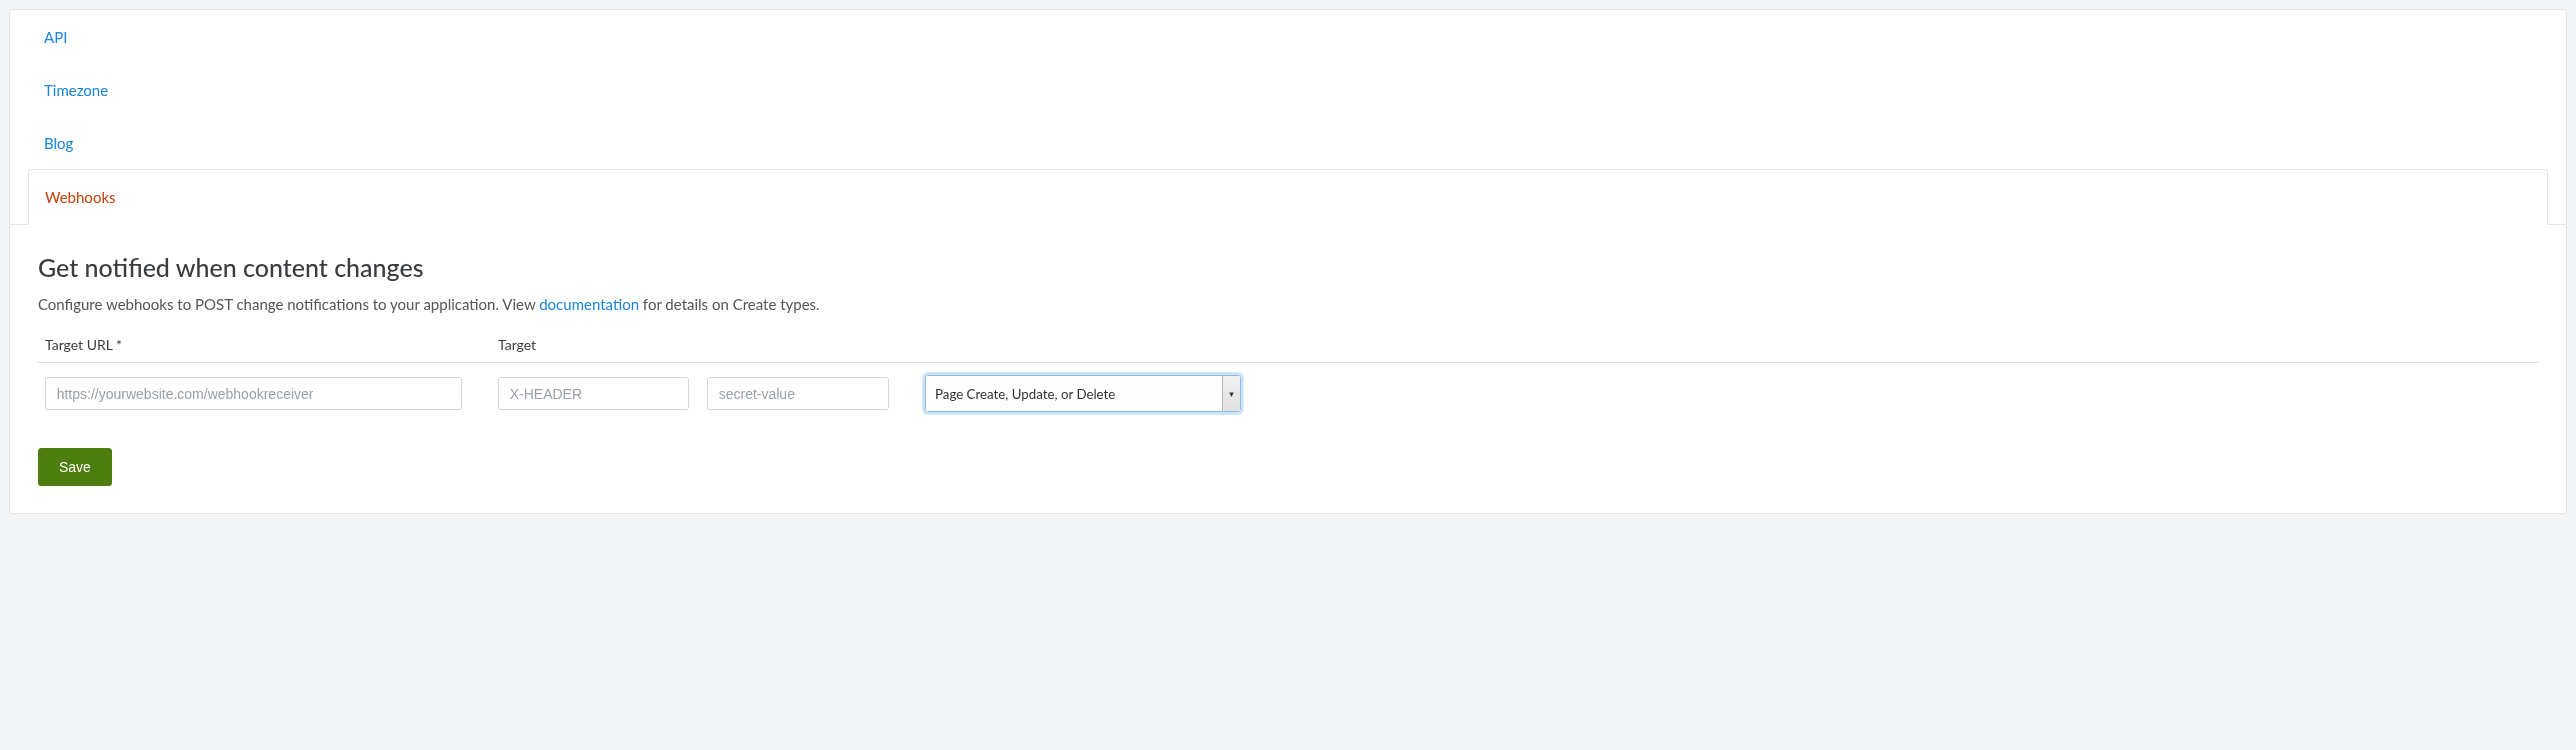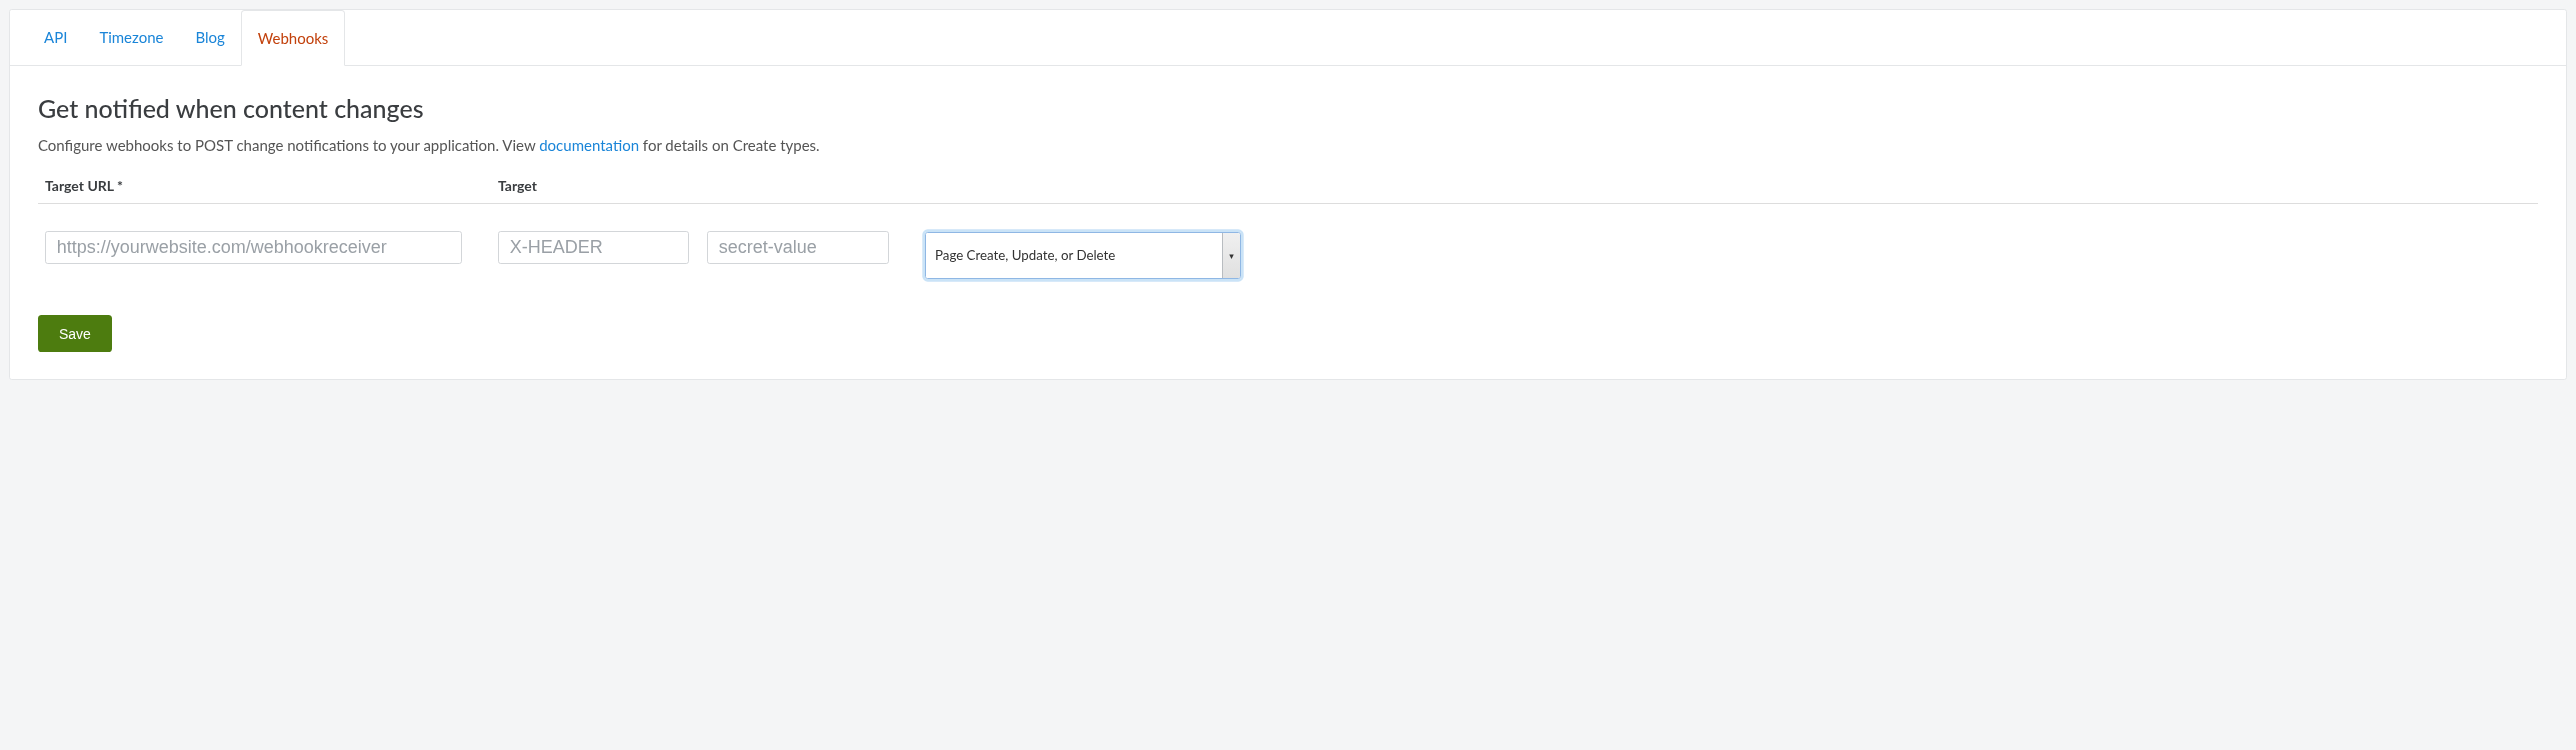--- a/index.html
+++ b/index.html
@@ -17,20 +17,21 @@
     .card {
       background: #fff;
       border: 0.9px solid #e4e6e8;
       border-radius: 2.7px;
       margin: 0 auto;
     }
     .tabs {
       display: flex;
       border-bottom: 0.9px solid #e4e6e8;
       padding: 0 18px;
+      flex-direction: column;
     }
     .tab {
       padding: 18px 16px;
       color: #1a85d8;
       cursor: pointer;
       font-size: 15px;
       position: relative;
       margin-bottom: -0.9px;
     }
     .tab.active {
@@ -60,21 +61,21 @@
       text-decoration: none;
     }
     .columns-header {
       display: flex;
       border-bottom: 0.9px solid #ddd;
       padding: 0 7px 9px 7px;
       gap: 18px;
     }
     .col-label {
       font-size: 14px;
-      font-weight: 700;
+      font-weight: 400;
       color: #3a3d40;
     }
     .col-target { flex: 0 0 435px; }
     .col-header { flex: 0 0 408px; }
     .col-event  { flex: 1; }
     .form-row {
       display: flex;
       padding: 12.4px 7px 0 7px;
       gap: 18px;
       align-items: center;
@@ -93,35 +94,34 @@
       flex: 0 0 316px;
       margin-left: 18px;
       display: flex;
     }
     input[type="text"] {
       width: 100%;
       height: 33px;
       border: 0.9px solid #d3d6d9;
       border-radius: 2.7px;
       padding: 0 10.7px;
-      font-size: 18px;
+      font-size: 14px;
       color: #333;
     }
     input[type="text"]::placeholder {
       color: #9aa0a6;
     }
     .select-wrap {
       display: flex;
       width: 100%;
-      height: 47px;
+      height: 37px;
       border: 0.9px solid #8fb7e4;
       box-shadow: 0 0 0 2.7px rgba(102,175,233,0.35);
       border-radius: 2.7px;
       overflow: hidden;
-      margin-top: 16px;
     }
     .select-display {
       flex: 1;
       padding: 0 9px;
       display: flex;
       align-items: center;
       font-size: 13.3px;
       color: #333;
       background: #fff;
     }

